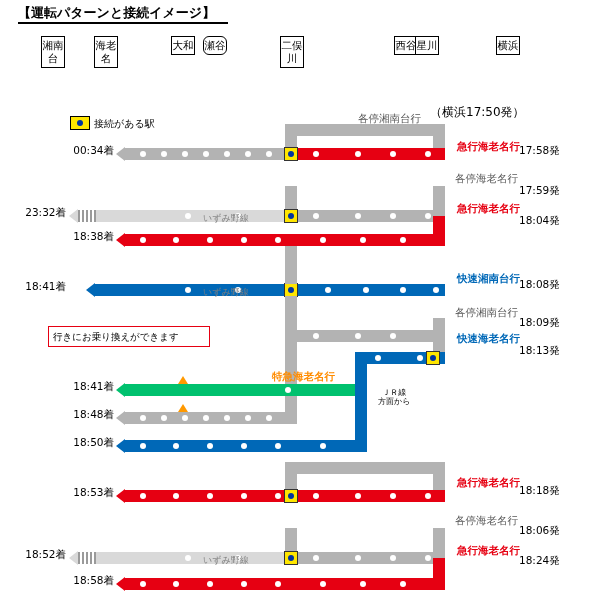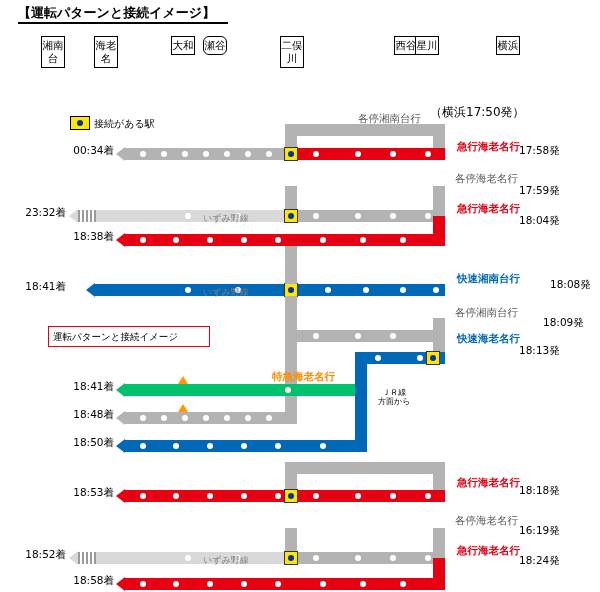--- a/index.html
+++ b/index.html
@@ -215,62 +215,62 @@
       <span class="dot" style="left:116px;"></span>
     <span class="dot" style="left:150px;"></span>
       <span class="dot" style="left:195px;"></span>
     <span class="dot" style="left:235px;"></span>
       <span class="dot" style="left:275px;"></span>
   </div>
   <div class="abs arrowL red" style="left:116px;top:233px;"></div>
   <div class="abs tlabel tleft" style="left:62px;top:230px;width:52px;">18:38着</div>
 
   <div class="abs svc blue" style="left:457px;top:272px;">快速湘南台行</div>
-  <div class="abs tlabel tright" style="left:550px;top:278px;text-align:center;">18:08発</div>
+  <div class="abs tlabel tright" style="left:519px;top:278px;text-align:center;">18:08発</div>
   <div class="abs vbar blue" style="left:433px;top:284px;height:0px;"></div>
   <div class="abs bar blue" style="left:95px;top:284px;width:350px;">
     <span class="dot" style="left:90px;"></span>
       <span class="dot" style="left:140px;"></span>
     <span class="dot" style="left:230px;"></span>
       <span class="dot" style="left:268px;"></span>
     <span class="dot" style="left:305px;"></span>
       <span class="dot" style="left:338px;"></span>
   </div>
   <div class="abs izumi" style="left:203px;top:286px;">いずみ野線</div>
   <div class="abs arrowL blue" style="left:86px;top:283px;"></div>
   <div class="abs tlabel tleft" style="left:14px;top:280px;width:52px;">18:41着</div>
   <div class="abs ymark" style="left:284px;top:283px;">
       <i></i>
     </div>
 
   <div class="abs vbar gray" style="left:285px;top:246px;height:38px;"></div>
 
   <div class="abs svc gray" style="left:455px;top:306px;">各停湘南台行</div>
-  <div class="abs tlabel tright" style="left:519px;top:316px;margin-left:24px;">18:09発</div>
+  <div class="abs tlabel tright" style="left:519px;top:316px;">18:09発</div>
   <div class="abs vbar gray" style="left:433px;top:318px;height:34px;"></div>
   <div class="abs bar gray" style="left:285px;top:330px;width:160px;">
     <span class="dot" style="left:28px;"></span>
       <span class="dot" style="left:70px;"></span>
     <span class="dot" style="left:105px;"></span>
   </div>
   <div class="abs vbar gray" style="left:285px;top:296px;height:116px;"></div>
 
   <div class="abs svc blue" style="left:457px;top:332px;">快速海老名行</div>
   <div class="abs tlabel tright" style="left:519px;top:344px;">18:13発</div>
   <div class="abs bar blue" style="left:355px;top:352px;width:90px;">
     <span class="dot" style="left:20px;"></span>
       <span class="dot" style="left:62px;"></span>
   </div>
   <div class="abs ymark" style="left:426px;top:351px;">
       <i></i>
     </div>
   <div class="abs vbar blue" style="left:355px;top:352px;height:32px;"></div>
 
   <div class="abs callout" style="left:48px;top:326px;width:152px;">
-    <div>運転パターンと接続イメージ</div>
+    <div>行きにお乗り換えができます</div>
   </div>
 
   <div class="abs svc orange" style="left:272px;top:370px;">特急海老名行</div>
   <div class="abs bar green" style="left:125px;top:384px;width:242px;">
     <span class="dot" style="left:160px;"></span>
   </div>
   <div class="abs arrowL green" style="left:116px;top:383px;"></div>
   <div class="abs tri" style="left:178px;top:376px;"></div>
   <div class="abs tlabel tleft" style="left:62px;top:380px;width:52px;">18:41着</div>
   <div class="abs jr" style="left:378px;top:388px;">
@@ -321,21 +321,21 @@
       <span class="dot" style="left:116px;"></span>
     <span class="dot" style="left:150px;"></span>
   </div>
   <div class="abs ymark" style="left:284px;top:489px;">
       <i></i>
     </div>
   <div class="abs arrowL red" style="left:116px;top:489px;"></div>
   <div class="abs tlabel tleft" style="left:62px;top:486px;width:52px;">18:53着</div>
 
   <div class="abs svc gray" style="left:455px;top:514px;">各停海老名行</div>
-  <div class="abs tlabel tright" style="left:519px;top:524px;">16:19発</div>
+  <div class="abs tlabel tright" style="left:519px;top:524px;">18:06発</div>
   <div class="abs vbar gray" style="left:433px;top:528px;height:24px;"></div>
   <div class="abs bar gray" style="left:285px;top:552px;width:160px;">
     <span class="dot" style="left:28px;"></span>
       <span class="dot" style="left:70px;"></span>
     <span class="dot" style="left:105px;"></span>
       <span class="dot" style="left:140px;"></span>
   </div>
   <div class="abs vbar gray" style="left:285px;top:528px;height:24px;"></div>
   <div class="abs bar lt" style="left:95px;top:552px;width:200px;">
     <span class="dot" style="left:90px;"></span>

